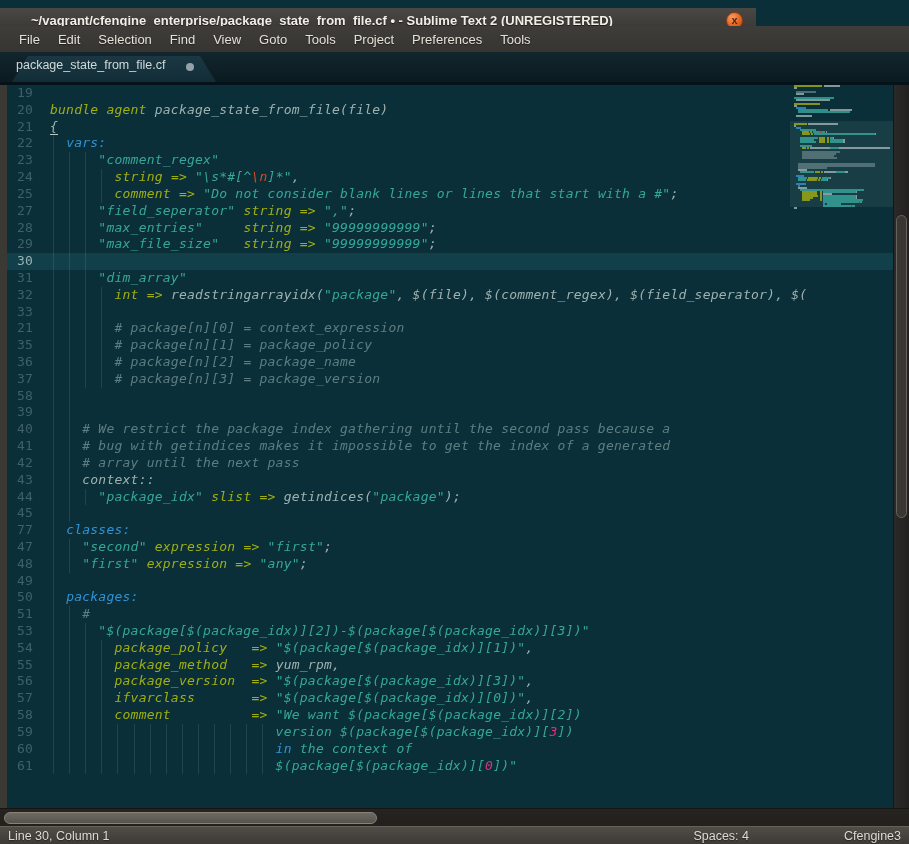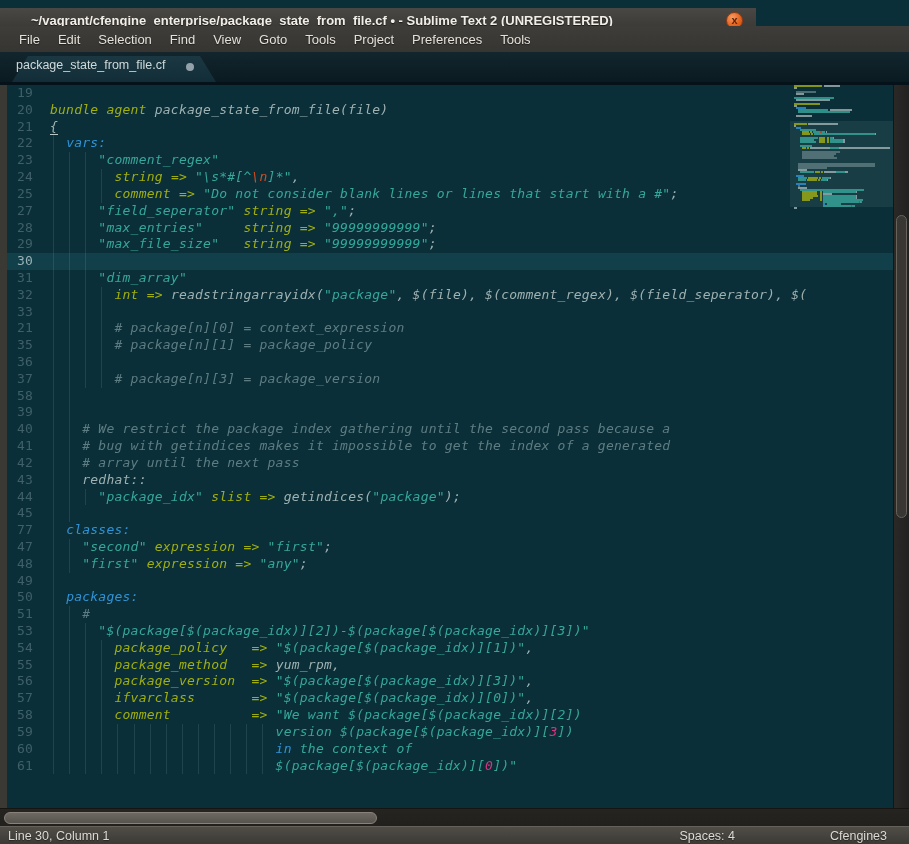--- a/index.html
+++ b/index.html
@@ -55,21 +55,21 @@
   #hscroll{position:absolute;left:0;top:808px;width:909px;height:18px;
     background:linear-gradient(#262420,#21201c);border-top:1px solid #161512;box-sizing:border-box;}
   #hthumb{position:absolute;left:4px;top:3px;width:373px;height:12px;border-radius:6px;
     background:linear-gradient(#6e6a63,#56524c);border:1px solid #87837a;box-sizing:border-box;}
   
   #statusbar{position:absolute;left:0;top:826px;width:909px;height:18px;
     background:linear-gradient(#504d47,#3c3a35);border-top:1px solid #64615a;box-sizing:border-box;
     display:flex;align-items:center;font-size:12.5px;color:#dcdad4;text-shadow:0 1px 1px rgba(0,0,0,.4);}
   #status-position{padding-left:8px;flex:1;}
   #status-indent{margin-right:95px;}
-  #status-syntax{margin-right:22px;}
+  #status-syntax{margin-right:8px;}
 </style>
 </head>
 <body>
 
 <div id="window" style="--bg: #0a2f38; --band: #113f4a;">
 
   <div id="titlebar">
     <div id="title-text">~/vagrant/cfengine_enterprise/package_state_from_file.cf • - Sublime Text 2 (UNREGISTERED)</div>
     <div id="close-btn">x</div>
   </div>
@@ -105,28 +105,28 @@
         <div class="row"><span class="ln">25</span><span class="code"><span class="s-def">        </span><span class="s-kw">comment</span><span class="s-def"> </span><span class="s-kw">=&gt;</span><span class="s-def"> </span><span class="s-str">"Do not consider blank lines or lines that start with a #"</span><span class="s-def">;</span></span><div class="guide" style="left: 46px;"></div><div class="guide" style="left: 62.1px;"></div><div class="guide" style="left: 78.2px;"></div><div class="guide" style="left: 94.3px;"></div></div>
         <div class="row"><span class="ln">27</span><span class="code"><span class="s-def">      </span><span class="s-str">"field_seperator"</span><span class="s-def"> </span><span class="s-kw">string</span><span class="s-def"> </span><span class="s-kw">=&gt;</span><span class="s-def"> </span><span class="s-str">","</span><span class="s-def">;</span></span><div class="guide" style="left: 46px;"></div><div class="guide" style="left: 62.1px;"></div><div class="guide" style="left: 78.2px;"></div></div>
         <div class="row"><span class="ln">28</span><span class="code"><span class="s-def">      </span><span class="s-str">"max_entries"</span><span class="s-def">     </span><span class="s-kw">string</span><span class="s-def"> </span><span class="s-kw">=&gt;</span><span class="s-def"> </span><span class="s-str">"99999999999"</span><span class="s-def">;</span></span><div class="guide" style="left: 46px;"></div><div class="guide" style="left: 62.1px;"></div><div class="guide" style="left: 78.2px;"></div></div>
         <div class="row"><span class="ln">29</span><span class="code"><span class="s-def">      </span><span class="s-str">"max_file_size"</span><span class="s-def">   </span><span class="s-kw">string</span><span class="s-def"> </span><span class="s-kw">=&gt;</span><span class="s-def"> </span><span class="s-str">"99999999999"</span><span class="s-def">;</span></span><div class="guide" style="left: 46px;"></div><div class="guide" style="left: 62.1px;"></div><div class="guide" style="left: 78.2px;"></div></div>
         <div class="row cur"><span class="ln">30</span><span class="code"></span><div class="guide" style="left: 46px;"></div><div class="guide" style="left: 62.1px;"></div><div class="guide" style="left: 78.2px;"></div></div>
         <div class="row"><span class="ln">31</span><span class="code"><span class="s-def">      </span><span class="s-str">"dim_array"</span></span><div class="guide" style="left: 46px;"></div><div class="guide" style="left: 62.1px;"></div><div class="guide" style="left: 78.2px;"></div></div>
         <div class="row"><span class="ln">32</span><span class="code"><span class="s-def">        </span><span class="s-kw">int</span><span class="s-def"> </span><span class="s-kw">=&gt;</span><span class="s-def"> </span><span class="s-def">readstringarrayidx(</span><span class="s-str">"package"</span><span class="s-def">, $(file), $(comment_regex), $(field_seperator), $(</span></span><div class="guide" style="left: 46px;"></div><div class="guide" style="left: 62.1px;"></div><div class="guide" style="left: 78.2px;"></div><div class="guide" style="left: 94.3px;"></div></div>
         <div class="row"><span class="ln">33</span><span class="code"></span><div class="guide" style="left: 46px;"></div><div class="guide" style="left: 62.1px;"></div><div class="guide" style="left: 78.2px;"></div><div class="guide" style="left: 94.3px;"></div></div>
         <div class="row"><span class="ln">21</span><span class="code"><span class="s-def">        </span><span class="s-com"># package[n][0] = context_expression</span></span><div class="guide" style="left: 46px;"></div><div class="guide" style="left: 62.1px;"></div><div class="guide" style="left: 78.2px;"></div><div class="guide" style="left: 94.3px;"></div></div>
         <div class="row"><span class="ln">35</span><span class="code"><span class="s-def">        </span><span class="s-com"># package[n][1] = package_policy</span></span><div class="guide" style="left: 46px;"></div><div class="guide" style="left: 62.1px;"></div><div class="guide" style="left: 78.2px;"></div><div class="guide" style="left: 94.3px;"></div></div>
-        <div class="row"><span class="ln">36</span><div class="guide" style="left: 46px;"></div><div class="guide" style="left: 62.1px;"></div><div class="guide" style="left: 78.2px;"></div><div class="guide" style="left: 94.3px;"></div></div>
+        <div class="row"><span class="ln">36</span><span class="code"><span class="s-def">        </span><span class="s-com"># package[n][2] = package_name</span></span><div class="guide" style="left: 46px;"></div><div class="guide" style="left: 62.1px;"></div><div class="guide" style="left: 78.2px;"></div><div class="guide" style="left: 94.3px;"></div></div>
         <div class="row"><span class="ln">37</span><span class="code"><span class="s-def">        </span><span class="s-com"># package[n][3] = package_version</span></span><div class="guide" style="left: 46px;"></div><div class="guide" style="left: 62.1px;"></div><div class="guide" style="left: 78.2px;"></div><div class="guide" style="left: 94.3px;"></div></div>
         <div class="row"><span class="ln">58</span><span class="code"></span><div class="guide" style="left: 46px;"></div><div class="guide" style="left: 62.1px;"></div></div>
         <div class="row"><span class="ln">39</span><span class="code"></span><div class="guide" style="left: 46px;"></div><div class="guide" style="left: 62.1px;"></div></div>
         <div class="row"><span class="ln">40</span><span class="code"><span class="s-def">    </span><span class="s-com"># We restrict the package index gathering until the second pass because a</span></span><div class="guide" style="left: 46px;"></div><div class="guide" style="left: 62.1px;"></div></div>
         <div class="row"><span class="ln">41</span><span class="code"><span class="s-def">    </span><span class="s-com"># bug with getindices makes it impossible to get the index of a generated</span></span><div class="guide" style="left: 46px;"></div><div class="guide" style="left: 62.1px;"></div></div>
         <div class="row"><span class="ln">42</span><span class="code"><span class="s-def">    </span><span class="s-com"># array until the next pass</span></span><div class="guide" style="left: 46px;"></div><div class="guide" style="left: 62.1px;"></div></div>
-        <div class="row"><span class="ln">43</span><span class="code"><span class="s-def">    </span><span class="s-def">redhat::</span></span><div class="guide" style="left: 46px;"></div><div class="guide" style="left: 62.1px;"></div></div>
+        <div class="row"><span class="ln">43</span><span class="code"><span class="s-def">    </span><span class="s-def">context::</span></span><div class="guide" style="left: 46px;"></div><div class="guide" style="left: 62.1px;"></div></div>
         <div class="row"><span class="ln">44</span><span class="code"><span class="s-def">      </span><span class="s-str">"package_idx"</span><span class="s-def"> </span><span class="s-kw">slist</span><span class="s-def"> </span><span class="s-kw">=&gt;</span><span class="s-def"> </span><span class="s-def">getindices(</span><span class="s-str">"package"</span><span class="s-def">);</span></span><div class="guide" style="left: 46px;"></div><div class="guide" style="left: 62.1px;"></div><div class="guide" style="left: 78.2px;"></div></div>
         <div class="row"><span class="ln">45</span><span class="code"></span><div class="guide" style="left: 46px;"></div><div class="guide" style="left: 62.1px;"></div></div>
         <div class="row"><span class="ln">77</span><span class="code"><span class="s-def">  </span><span class="s-blue">classes:</span></span><div class="guide" style="left: 46px;"></div></div>
         <div class="row"><span class="ln">47</span><span class="code"><span class="s-def">    </span><span class="s-str">"second"</span><span class="s-def"> </span><span class="s-kw">expression</span><span class="s-def"> </span><span class="s-kw">=&gt;</span><span class="s-def"> </span><span class="s-str">"first"</span><span class="s-def">;</span></span><div class="guide" style="left: 46px;"></div><div class="guide" style="left: 62.1px;"></div></div>
         <div class="row"><span class="ln">48</span><span class="code"><span class="s-def">    </span><span class="s-str">"first"</span><span class="s-def"> </span><span class="s-kw">expression</span><span class="s-def"> </span><span class="s-kw">=&gt;</span><span class="s-def"> </span><span class="s-str">"any"</span><span class="s-def">;</span></span><div class="guide" style="left: 46px;"></div><div class="guide" style="left: 62.1px;"></div></div>
         <div class="row"><span class="ln">49</span><span class="code"></span><div class="guide" style="left: 46px;"></div></div>
         <div class="row"><span class="ln">50</span><span class="code"><span class="s-def">  </span><span class="s-blue">packages:</span></span><div class="guide" style="left: 46px;"></div></div>
         <div class="row"><span class="ln">51</span><span class="code"><span class="s-def">    </span><span class="s-com">#</span></span><div class="guide" style="left: 46px;"></div><div class="guide" style="left: 62.1px;"></div></div>
         <div class="row"><span class="ln">53</span><span class="code"><span class="s-def">      </span><span class="s-str">"$(package[$(package_idx)][2])-$(package[$(package_idx)][3])"</span></span><div class="guide" style="left: 46px;"></div><div class="guide" style="left: 62.1px;"></div><div class="guide" style="left: 78.2px;"></div></div>
         <div class="row"><span class="ln">54</span><span class="code"><span class="s-def">        </span><span class="s-kw">package_policy</span><span class="s-def">   </span><span class="s-kw">=&gt;</span><span class="s-def"> </span><span class="s-str">"$(package[$(package_idx)][1])"</span><span class="s-def">,</span></span><div class="guide" style="left: 46px;"></div><div class="guide" style="left: 62.1px;"></div><div class="guide" style="left: 78.2px;"></div><div class="guide" style="left: 94.3px;"></div></div>

